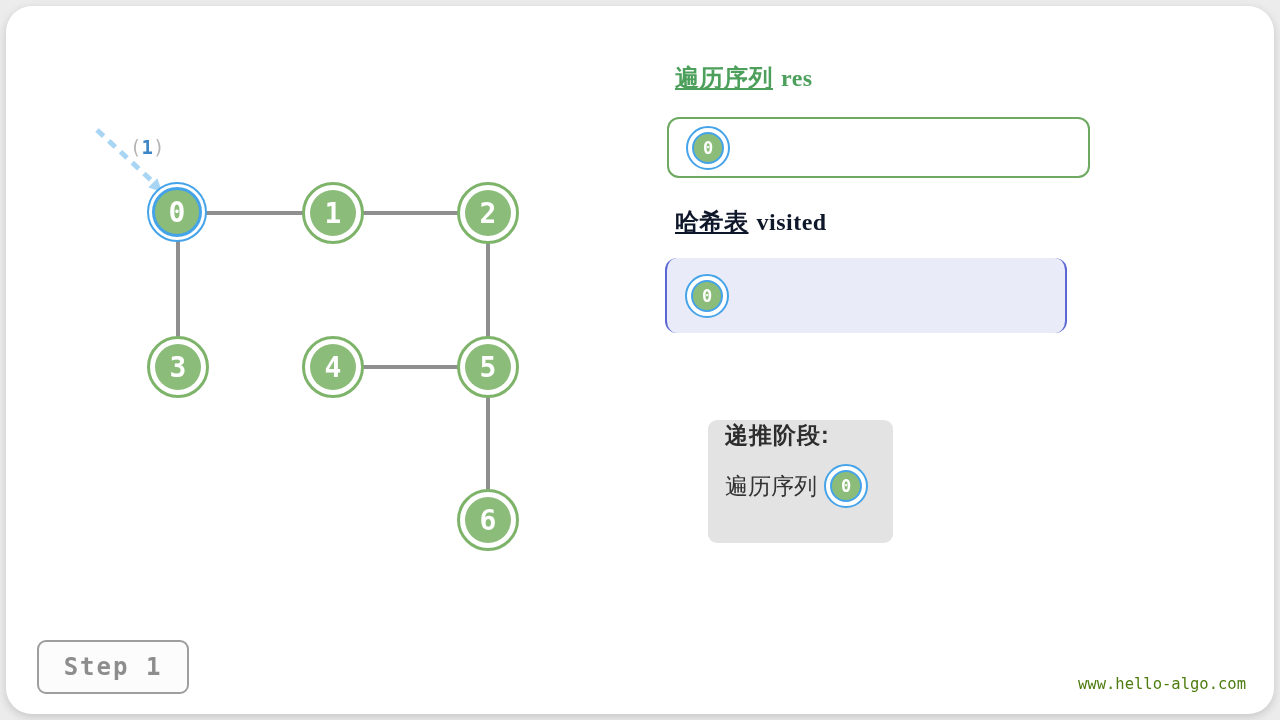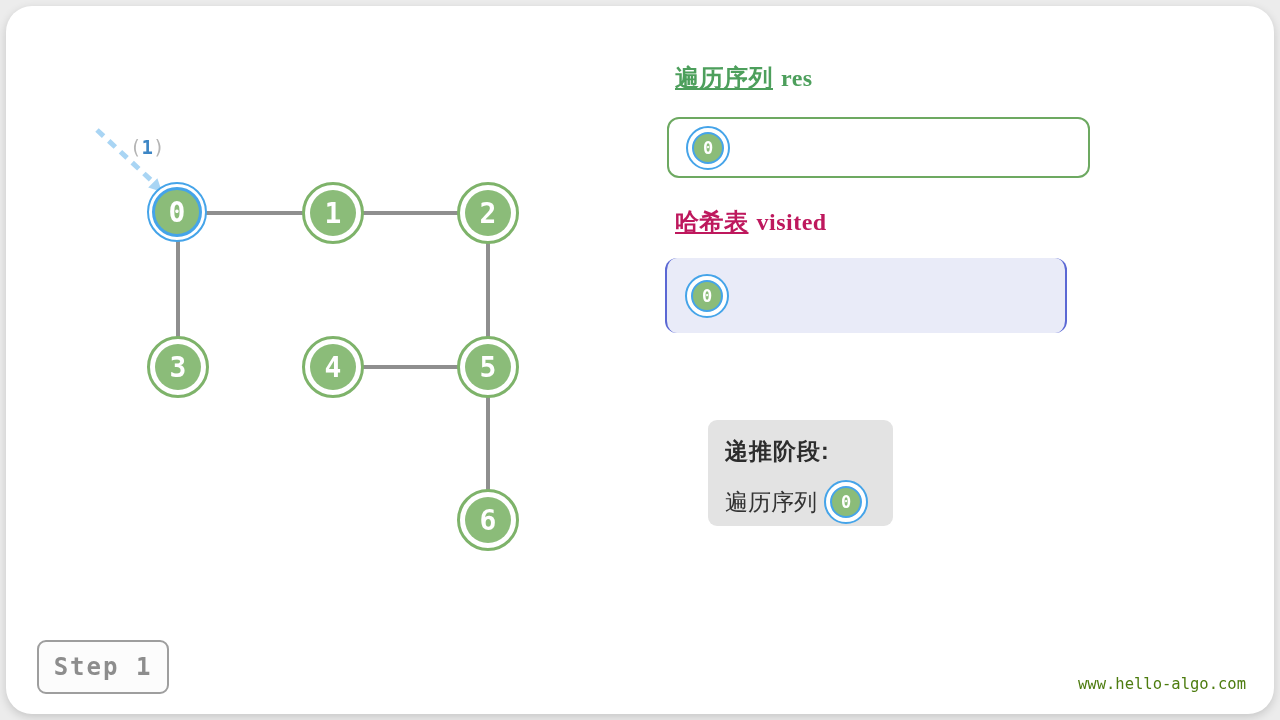--- a/index.html
+++ b/index.html
@@ -25,39 +25,39 @@
   .arrow-label{position:absolute;left:124px;top:130px;
         font-family:"DejaVu Sans Mono",monospace;font-size:19px;font-weight:bold;}
   .arrow-label .paren{color:#b5b5b5;font-weight:normal;}
   .arrow-label .num{color:#3d86c5;}
 
   
   .heading{position:absolute;font-weight:bold;font-size:24px;letter-spacing:.5px;}
   .heading .zh{font-family:"Liberation Sans",sans-serif;text-decoration:underline;}
   .heading .code{font-family:Liberation Serif, serif;margin-left:8px;}
   .res-heading{left:669px;top:56px;color:#4d9f5c;}
-  .visited-heading{left:669px;top:200px;color:#be185d;}
+  .visited-heading{left:669px;top:200px;color:#0f172a;}
 
   .res-box{position:absolute;left:661px;top:111px;width:402px;height:57px;
         border:2px solid #6da961;border-radius:12px;background:#fff;
         display:flex;align-items:center;padding-left:17px;}
   .visited-box{position:absolute;left:659px;top:252px;width:402px;height:75px;
         border-left:2.5px solid #5b68d4;border-right:2.5px solid #5b68d4;
         border-radius:12px;background:#e9ebf8;box-sizing:border-box;
         display:flex;align-items:center;padding-left:18px;}
 
-  .phase-box{position:absolute;left:702px;top:414px;width:185px;height:106px;
+  .phase-box{position:absolute;left:702px;top:414px;width:185px;height:123px;
         background:#e3e3e3;border-radius:9px;box-sizing:border-box;
-        padding:16px 0 0 17px;}
+        padding:0 0 0 17px;}
   .phase-title{font-size:23px;font-weight:bold;color:#2d2d2d;letter-spacing:1px;}
   .phase-row{margin-top:13px;display:flex;align-items:center;gap:7px;
         font-size:23px;color:#333;}
 
   
-  .step-badge{position:absolute;left:31px;top:634px;width:132px;height:54px;
+  .step-badge{position:absolute;left:31px;top:634px;width:152px;height:54px;
         background:#fcfcfc;border:2px solid #9e9e9e;border-radius:9px;
         display:flex;align-items:center;justify-content:center;
         font-family:"DejaVu Sans Mono",monospace;font-size:24px;font-weight:bold;
         color:#8d8d8d;letter-spacing:2px;box-sizing:border-box;}
   .watermark{position:absolute;left:1072px;top:669px;
         font-family:"DejaVu Sans Mono",monospace;font-size:15.5px;color:#4d7c0f;}
 </style>
 </head>
 <body>
 

